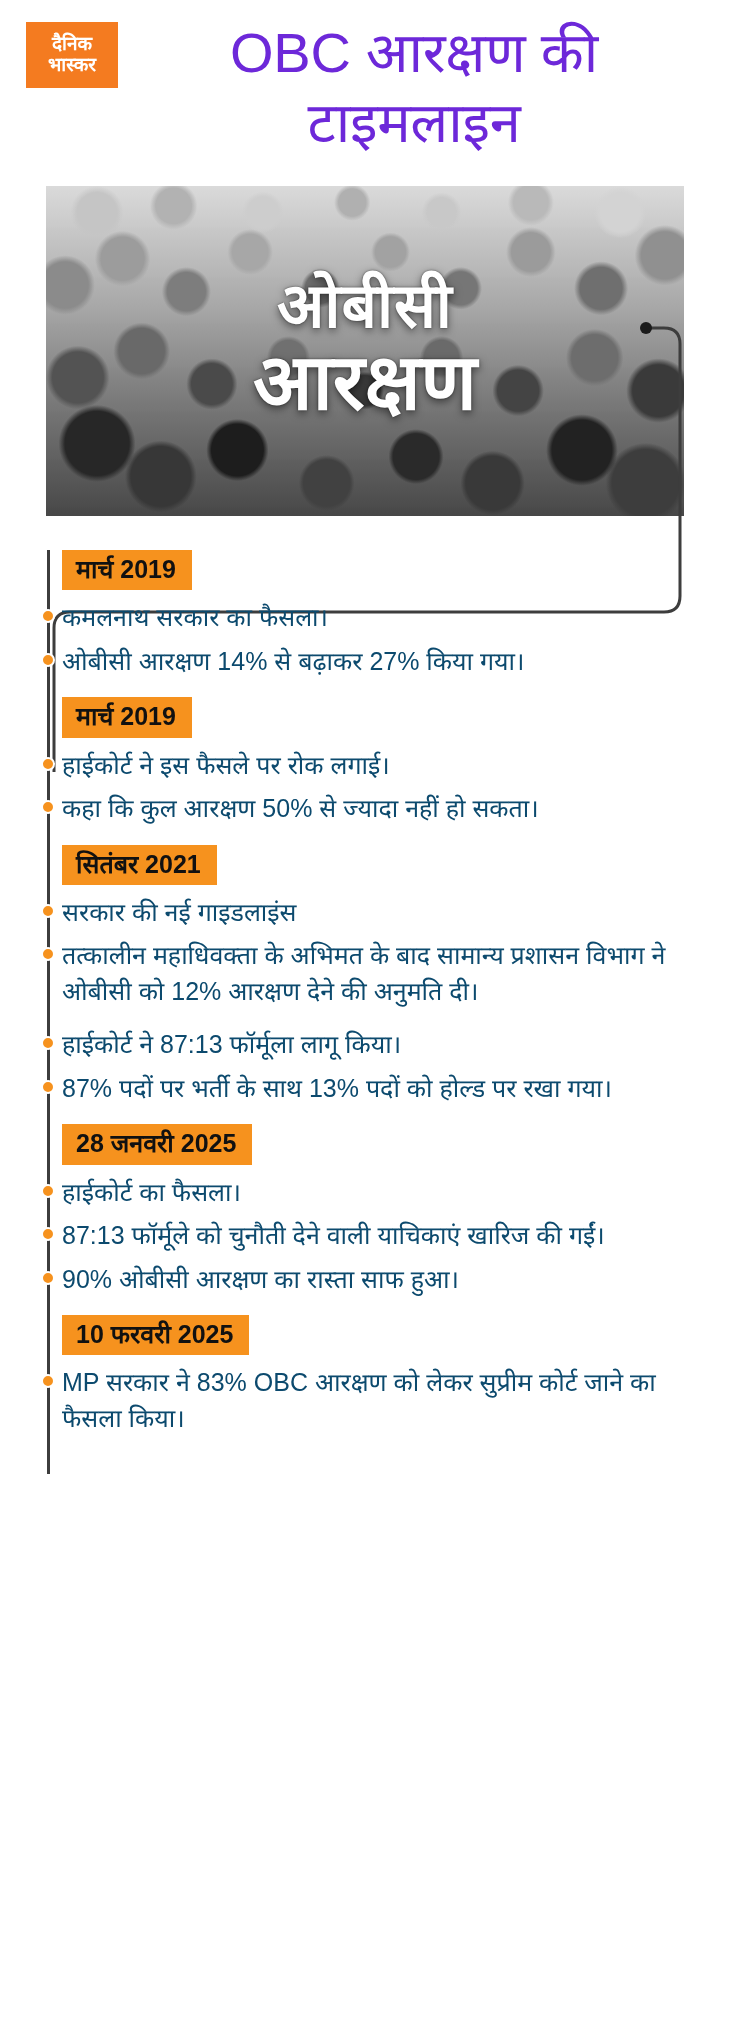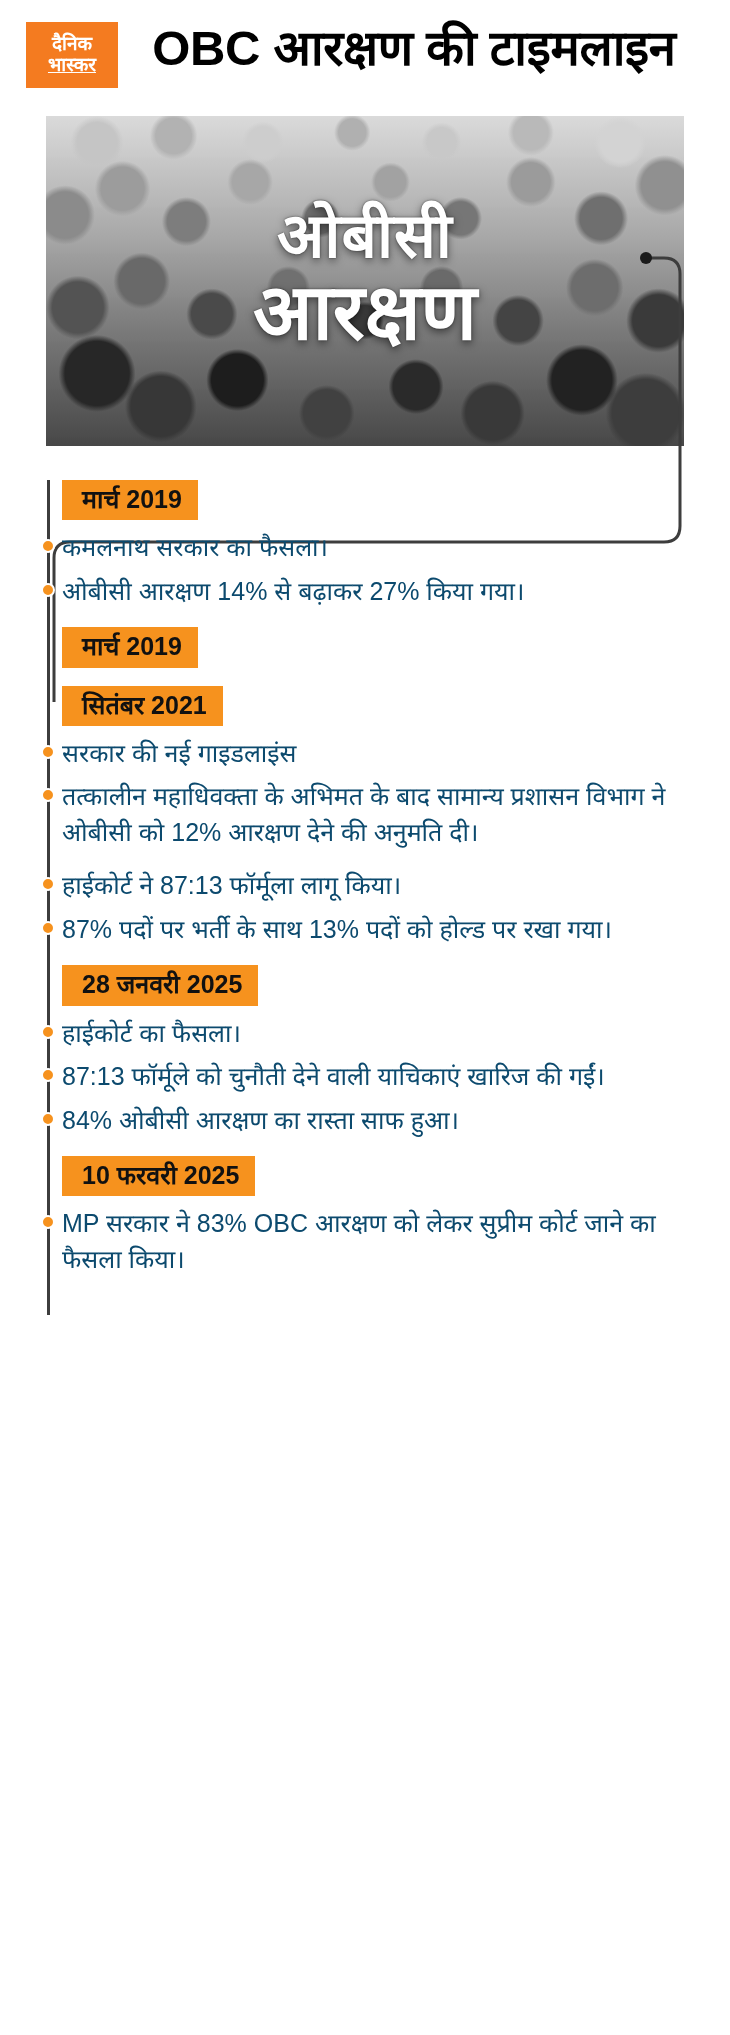--- a/index.html
+++ b/index.html
@@ -40,28 +40,27 @@
   }
   .logo-line1 {
     color: #ffffff;
     font-size: 19px;
     font-weight: bold;
   }
   .logo-line2 {
     color: #ffffff;
     font-size: 19px;
     font-weight: bold;
-    text-decoration: underline;
   }
   .header-title {
     flex: 1;
     text-align: center;
-    font-size: 49px;
-    font-weight: bold;
-    color: #000000;
+    font-size: 56px;
+    font-weight: normal;
+    color: #6d28d9;
     line-height: 1.25;
     padding: 0 4px 0 10px;
     letter-spacing: -0.3px;
   }
 
   
   .hero-wrap {
     position: relative;
     margin: 22px 0 0 0;
     padding: 0 46px 12px 46px;
@@ -158,21 +157,21 @@
   .group {
     position: relative;
     margin-bottom: 18px;
   }
   .date-chip {
     display: inline-block;
     background: #f6921e;
     color: #111111;
     font-weight: bold;
     font-size: 25px;
-    padding: 6px 16px 8px 20px;
+    padding: 6px 16px 8px 14px;
     margin-left: 36px;
     line-height: 1.05;
   }
   .points {
     margin-top: 10px;
   }
   .point {
     position: relative;
     padding-left: 36px;
     margin-bottom: 8px;
@@ -237,20 +236,30 @@
         </div>
         <div class="point">
           <span class="dot"></span>
           <span class="point-text">ओबीसी आरक्षण 14% से बढ़ाकर 27% किया गया।</span>
         </div>
       </div>
     </div>
 
     <div class="group">
       <div class="date-chip">मार्च 2019</div>
+      <div class="points">
+        <div class="point">
+          <span class="dot"></span>
+          <span class="point-text">हाईकोर्ट ने इस फैसले पर रोक लगाई।</span>
+        </div>
+        <div class="point">
+          <span class="dot"></span>
+          <span class="point-text">कहा कि कुल आरक्षण 50% से ज्यादा नहीं हो सकता।</span>
+        </div>
+      </div>
     </div>
 
     <div class="group">
       <div class="date-chip">सितंबर 2021</div>
       <div class="points">
         <div class="point">
           <span class="dot"></span>
           <span class="point-text">सरकार की नई गाइडलाइंस</span>
         </div>
         <div class="point">
@@ -279,21 +288,21 @@
         <div class="point">
           <span class="dot"></span>
           <span class="point-text">हाईकोर्ट का फैसला।</span>
         </div>
         <div class="point">
           <span class="dot"></span>
           <span class="point-text">87:13 फॉर्मूले को चुनौती देने वाली याचिकाएं खारिज की गईं।</span>
         </div>
         <div class="point">
           <span class="dot"></span>
-          <span class="point-text">84% ओबीसी आरक्षण का रास्ता साफ हुआ।</span>
+          <span class="point-text">90% ओबीसी आरक्षण का रास्ता साफ हुआ।</span>
         </div>
       </div>
     </div>
 
     <div class="group">
       <div class="date-chip">10 फरवरी 2025</div>
       <div class="points">
         <div class="point">
           <span class="dot"></span>
           <span class="point-text">MP सरकार ने 83% OBC आरक्षण को लेकर सुप्रीम कोर्ट जाने का फैसला किया।</span>

